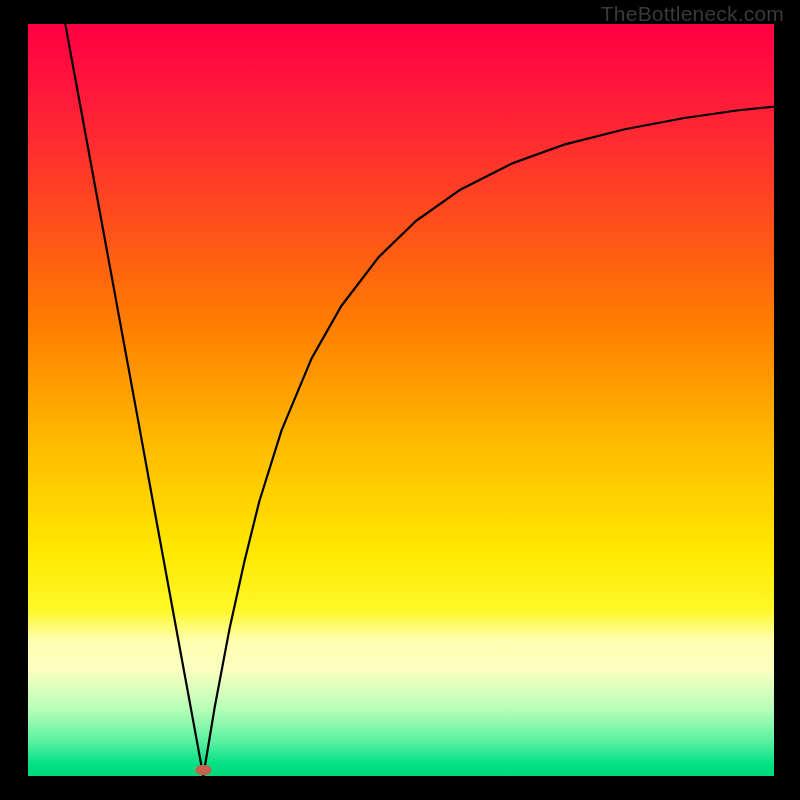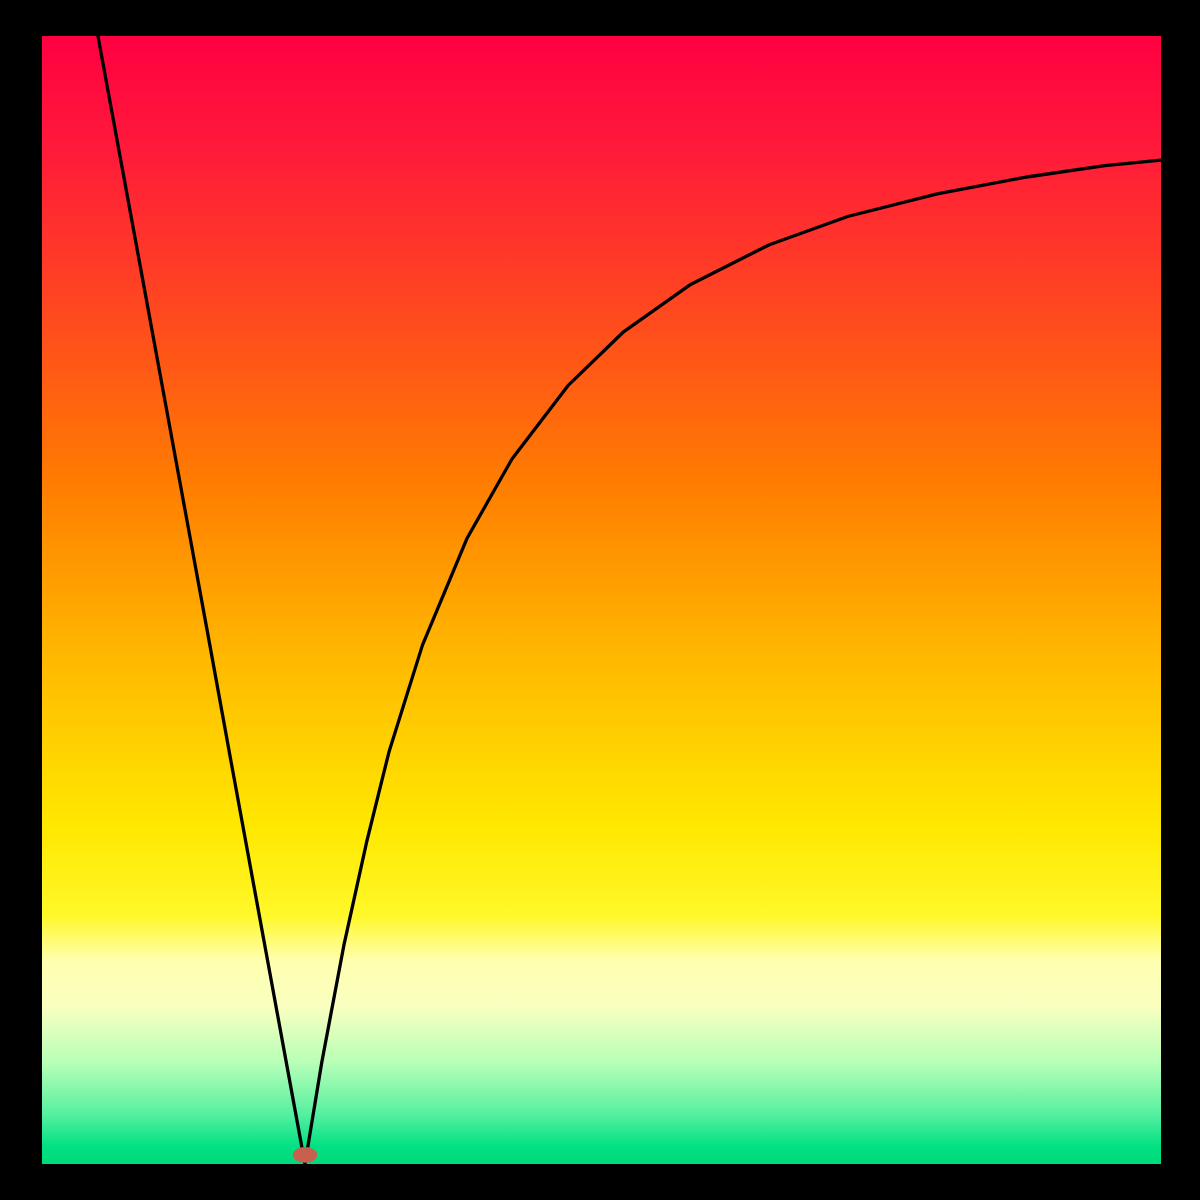--- a/index.html
+++ b/index.html
@@ -39,20 +39,21 @@
     display: block;
     width: 100%;
     height: 100%;
   }
 </style>
 </head>
 <body>
 
 <div class="frame">
 
+  <div class="watermark">TheBottleneck.com</div>
 
   <div class="plot">
     <svg id="chart-svg" viewBox="0 0 746 752" preserveAspectRatio="none">
       <defs>
         <linearGradient id="bg-grad" x1="0" y1="0" x2="0" y2="1">
             <stop offset="0%" stop-color="#ff0042"></stop>
             <stop offset="10%" stop-color="#ff1a3a"></stop>
             <stop offset="25%" stop-color="#ff4a1e"></stop>
             <stop offset="40%" stop-color="#ff7e00"></stop>
             <stop offset="55.00000000000001%" stop-color="#ffb800"></stop>

